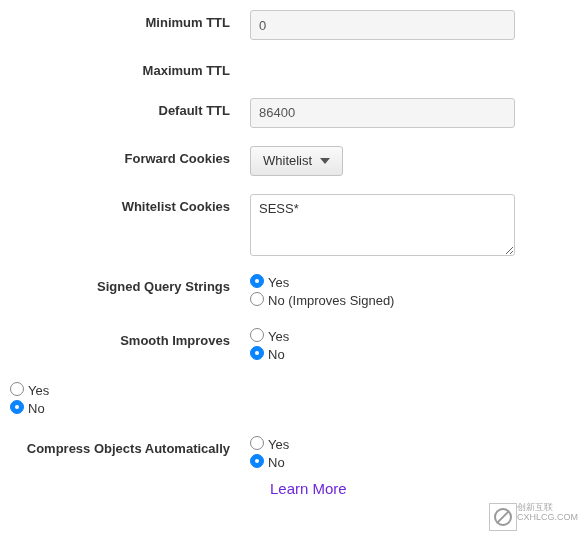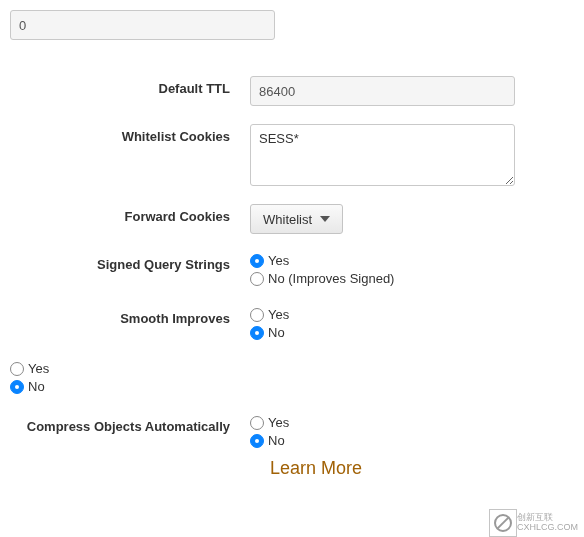--- a/index.html
+++ b/index.html
@@ -70,21 +70,21 @@
     font-size: 13px;
     border: 1px solid #c9c9c9;
     border-radius: 3px;
     background: #fff;
     resize: both;
     color: #333;
     font-family: inherit;
   }
   .radio-row {
     display: flex;
-    align-items: center;
+    align-items: flex-start;
     gap: 4px;
     line-height: 1.4;
     height: 18px;
   }
   .radio {
     width: 14px;
     height: 14px;
     border-radius: 50%;
     border: 1px solid #888;
     display: inline-flex;
@@ -103,32 +103,31 @@
     width: 4px;
     height: 4px;
     background: #fff;
     border-radius: 50%;
   }
   .radio-label {
     color: #333;
     cursor: pointer;
   }
   .learn-more {
-    color: #a16207;
+    color: #6d28d9;
     margin-top: 8px;
     cursor: pointer;
-    font-size: 18px;
+    font-size: 15px;
     padding-left: 20px;
   }
   .watermark {
     position: absolute;
     right: 6px;
-    bottom: 0;
-    display: flex;
-    align-items: center;
+    bottom: 6px;
+    display: flex;
     opacity: 0.85;
   }
   .watermark .logo {
     width: 28px; height: 28px;
     border: 1px solid #bbb;
     background: #fff;
     display: flex;
     align-items: center;
     justify-content: center;
     position: relative;
@@ -153,57 +152,59 @@
     line-height: 1.1;
     text-align: left;
   }
 </style>
 </head>
 <body>
 
 <div class="form">
 
   <div class="row">
+    <div class="label">Minimum TTL</div>
     <div class="control">
       <input class="text-input" value="0" style="">
     </div>
   </div>
 
   <div class="row">
+    <div class="label">Maximum TTL</div>
   </div>
 
   <div class="row">
     <div class="label">Default TTL</div>
     <div class="control">
       <input class="text-input" value="86400" style="">
-    </div>
-  </div>
-
-  <div class="row">
-    <div class="label">Whitelist Cookies</div>
-    <div class="control">
-      <textarea class="textarea" style="">SESS*</textarea>
     </div>
   </div>
 
   <div class="row">
     <div class="label">Forward Cookies</div>
     <div class="control">
       <div class="select-btn">
         <span>Whitelist</span>
         <span class="chev">
           <svg width="10" height="6" viewBox="0 0 10 6">
               <path d="M0 0 L5 6 L10 0 Z" fill="#555"></path>
             </svg>
         </span>
       </div>
     </div>
   </div>
 
   <div class="row">
+    <div class="label">Whitelist Cookies</div>
+    <div class="control">
+      <textarea class="textarea" style="">SESS*</textarea>
+    </div>
+  </div>
+
+  <div class="row">
     <div class="label">Signed Query Strings</div>
     <div class="control">
       <div class="radio-row">
         <span class="radio selected"></span>
         <span class="radio-label">Yes</span>
       </div>
       <div class="radio-row">
         <span class="radio"></span>
         <span class="radio-label">No (Improves Signed)</span>
       </div>

